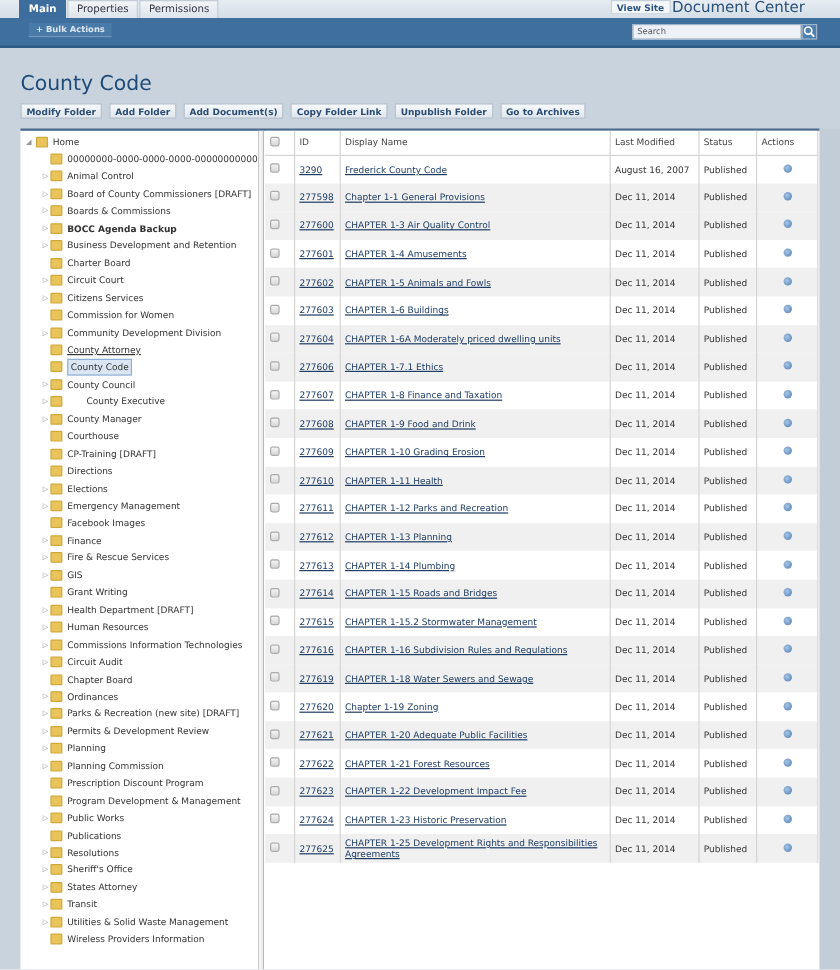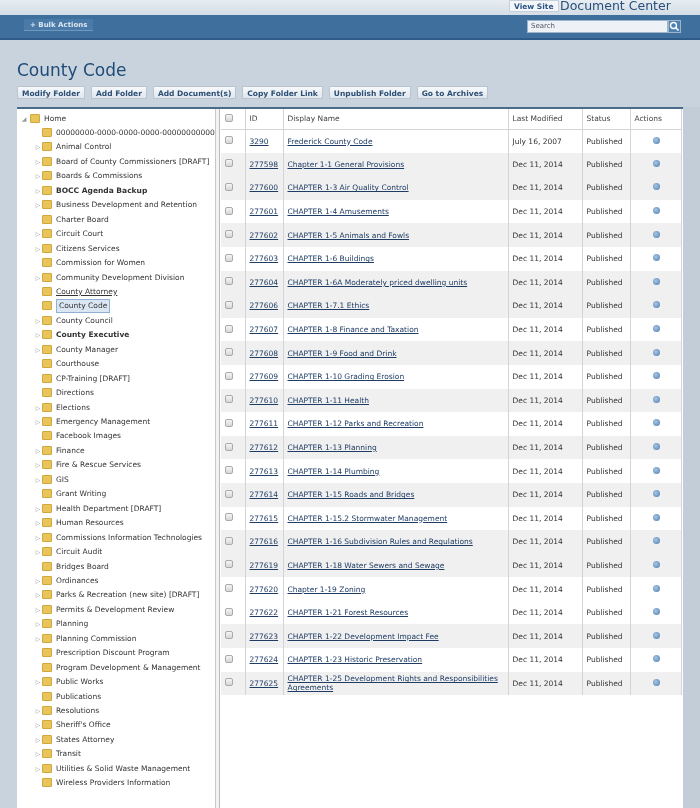--- a/index.html
+++ b/index.html
@@ -43,20 +43,25 @@
   .grid tr.alt td { background: #f0f0f0; }
   .grid td a { color: #1e3c64; text-decoration: underline; }
   .cb { display: inline-block; width: 8px; height: 8px; border: 1px solid #aaa; border-radius: 2px; background: linear-gradient(#f5f5f5,#d7d7d7); }
   .act { display: inline-block; width: 7px; height: 7px; border-radius: 50%; background: radial-gradient(circle at 40% 40%, #a9c6e4, #4b7bb0); }
   .rightstrip { position: absolute; left: 683px; top: 107px; width: 17px; height: 701px; background: #c3cdd8; }
 </style>
 </head>
 <body>
 
 <div class="topbar">
+  <div class="tabs">
+    <div class="tab active">Main</div>
+    <div class="tab">Properties</div>
+    <div class="tab">Permissions</div>
+  </div>
   <div class="viewsite">View Site</div>
   <div class="appname">Document Center</div>
 </div>
 
 <div class="bluebar">
   <div class="bulk">+ Bulk Actions</div>
   <div class="search">Search</div>
   <div class="searchbtn">
     <span>
       <svg width="11" height="11" viewBox="0 0 11 11">
@@ -146,21 +151,21 @@
         <span class="lbl" style="left: 39px;">County Code</span>
       </div>
       <div class="tree-item" style="top: 204.85px;">
         <span class="exp" style="left: 18px;">▷</span>
         <span class="folder" style="left: 25px;"></span>
         <span class="lbl" style="left: 39px;">County Council</span>
       </div>
       <div class="tree-item" style="top: 219.3px;">
         <span class="exp" style="left: 18px;">▷</span>
         <span class="folder" style="left: 25px;"></span>
-        <span class="lbl" style="left: 39px; font-weight: bold;">County Executive</span>
+        <span class="lbl" style="left: 55px;">County Executive</span>
       </div>
       <div class="tree-item" style="top: 233.75px;">
         <span class="exp" style="left: 18px;">▷</span>
         <span class="folder" style="left: 25px;"></span>
         <span class="lbl" style="left: 39px;">County Manager</span>
       </div>
       <div class="tree-item" style="top: 248.2px;">
         <span class="folder" style="left: 25px;"></span>
         <span class="lbl" style="left: 39px;">Courthouse</span>
       </div>
@@ -220,21 +225,21 @@
         <span class="folder" style="left: 25px;"></span>
         <span class="lbl" style="left: 39px;">Commissions Information Technologies</span>
       </div>
       <div class="tree-item" style="top: 436.05px;">
         <span class="exp" style="left: 18px;">▷</span>
         <span class="folder" style="left: 25px;"></span>
         <span class="lbl" style="left: 39px;">Circuit Audit</span>
       </div>
       <div class="tree-item" style="top: 450.5px;">
         <span class="folder" style="left: 25px;"></span>
-        <span class="lbl" style="left: 39px;">Bridges Board</span>
+        <span class="lbl" style="left: 39px;">Chapter Board</span>
       </div>
       <div class="tree-item" style="top: 464.95px;">
         <span class="exp" style="left: 18px;">▷</span>
         <span class="folder" style="left: 25px;"></span>
         <span class="lbl" style="left: 39px;">Ordinances</span>
       </div>
       <div class="tree-item" style="top: 479.4px;">
         <span class="exp" style="left: 18px;">▷</span>
         <span class="folder" style="left: 25px;"></span>
         <span class="lbl" style="left: 39px;">Parks &amp; Recreation (new site) [DRAFT]</span>
@@ -320,21 +325,21 @@
           <th>Last Modified</th>
           <th>Status</th>
           <th>Actions</th>
         </tr>
       </thead>
       <tbody id="gridbody">
           <tr>
             <td><span class="cb"></span></td>
             <td><a>3290</a></td>
             <td><a>Frederick County Code</a></td>
-            <td>July 16, 2007</td>
+            <td>August 16, 2007</td>
             <td>Published</td>
             <td style="padding-left:22px;"><span class="act"></span></td>
           </tr>
           <tr class="alt">
             <td><span class="cb"></span></td>
             <td><a>277598</a></td>
             <td><a>Chapter 1-1 General Provisions</a></td>
             <td>Dec 11, 2014</td>
             <td>Published</td>
             <td style="padding-left:22px;"><span class="act"></span></td>
@@ -472,20 +477,28 @@
             <td><a>277619</a></td>
             <td><a>CHAPTER 1-18 Water Sewers and Sewage</a></td>
             <td>Dec 11, 2014</td>
             <td>Published</td>
             <td style="padding-left:22px;"><span class="act"></span></td>
           </tr>
           <tr>
             <td><span class="cb"></span></td>
             <td><a>277620</a></td>
             <td><a>Chapter 1-19 Zoning</a></td>
+            <td>Dec 11, 2014</td>
+            <td>Published</td>
+            <td style="padding-left:22px;"><span class="act"></span></td>
+          </tr>
+          <tr class="alt">
+            <td><span class="cb"></span></td>
+            <td><a>277621</a></td>
+            <td><a>CHAPTER 1-20 Adequate Public Facilities</a></td>
             <td>Dec 11, 2014</td>
             <td>Published</td>
             <td style="padding-left:22px;"><span class="act"></span></td>
           </tr>
           <tr>
             <td><span class="cb"></span></td>
             <td><a>277622</a></td>
             <td><a>CHAPTER 1-21 Forest Resources</a></td>
             <td>Dec 11, 2014</td>
             <td>Published</td>

